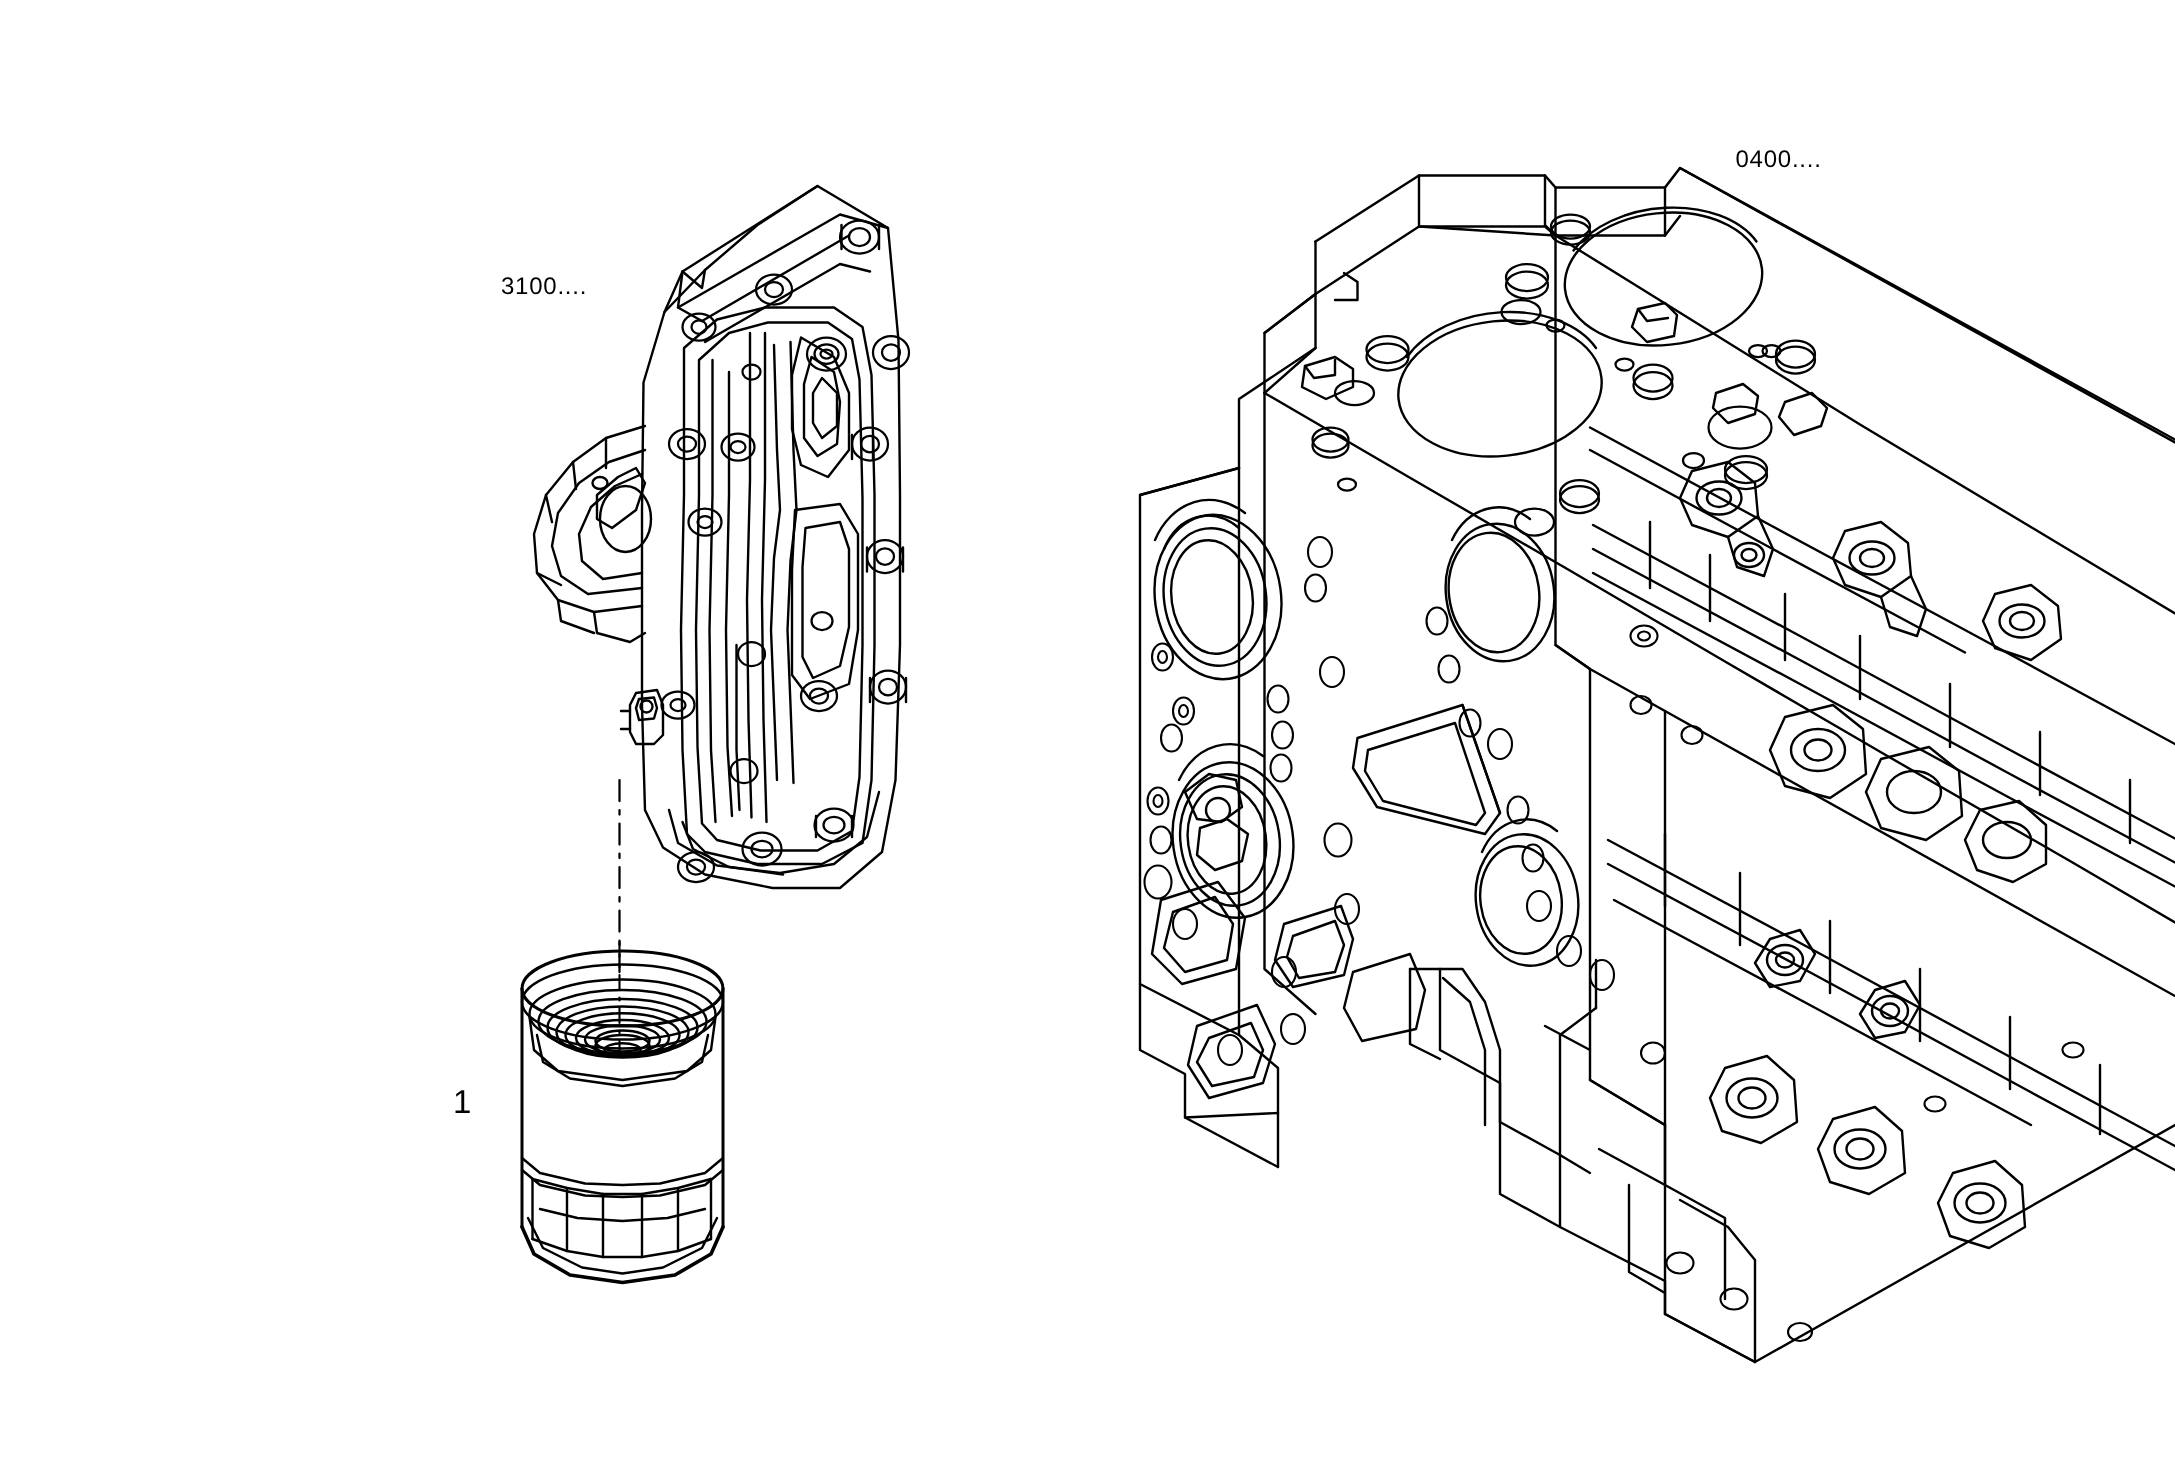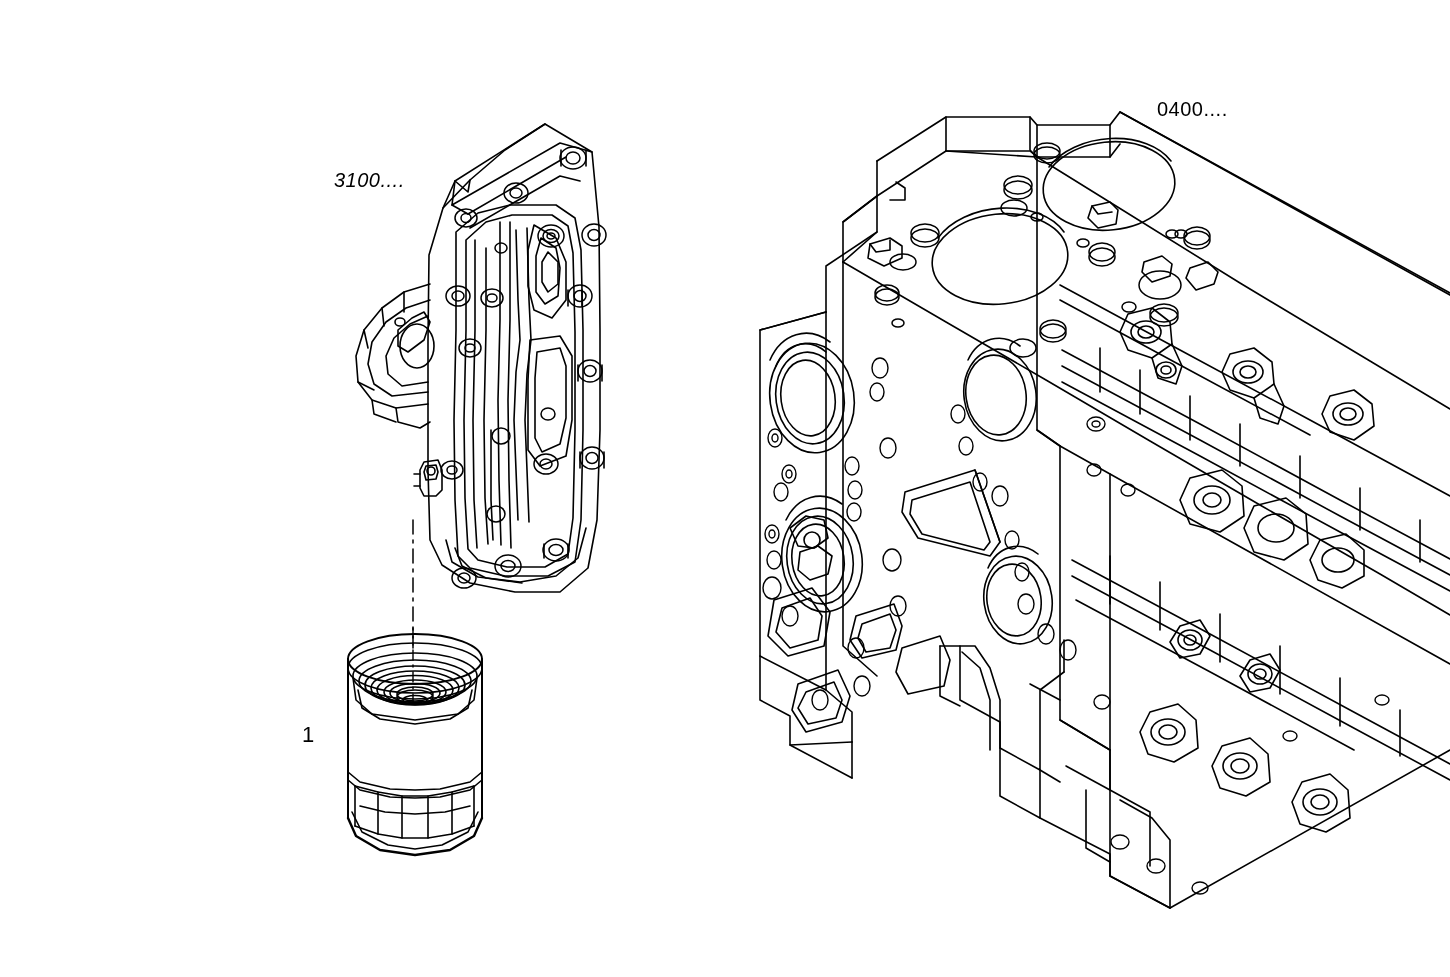--- a/index.html
+++ b/index.html
@@ -1,21 +1,21 @@
 <!DOCTYPE html>
 <html><head>
 <meta charset="utf-8">
 <style>
   html,body{margin:0;padding:0;background:#ffffff;}
   body{width:1450px;height:977px;overflow:hidden;
        font-family:"Liberation Sans", sans-serif;}
   #sheet{position:relative;width:1450px;height:977px;background:#fff;}
   svg.layer{position:absolute;top:0;left:0;width:1450px;height:977px;}
   .lbl{position:absolute;color:#000;font-family:"Liberation Sans", sans-serif;
-       font-size:20px;letter-spacing:.5px;white-space:nowrap;}
+       font-size:16px;letter-spacing:.5px;white-space:nowrap;}
   .lbl.num{font-size:22px;}
 </style>
 </head>
 <body>
 
 <div id="sheet">
 
   <svg class="layer" viewBox="0 0 1450 977">
     <g fill="none" stroke="#000" stroke-width="1.6" stroke-linejoin="round" stroke-linecap="round">
 
@@ -380,19 +380,19 @@
         <path d="M1086 790 L1086 848 L1110 862"></path>
         <path d="M1030 684 L1060 700"></path>
 
         <path d="M960 646 L960 700 L1000 722 L1000 748"></path>
         <path d="M940 646 L940 696 L960 706"></path>
       </g>
 
     </g>
   </svg>
 
-  <div class="lbl" style="left:334px;top:169px;font-style:italic;">3100....</div>
+  <div class="lbl" style="left:334px;top:183px;">3100....</div>
 
   <div class="lbl" style="left:1157px;top:98px;">0400....</div>
 
   <div class="lbl num" style="left:302px;top:722px;">1</div>
 
 </div>
 
 </body></html>

